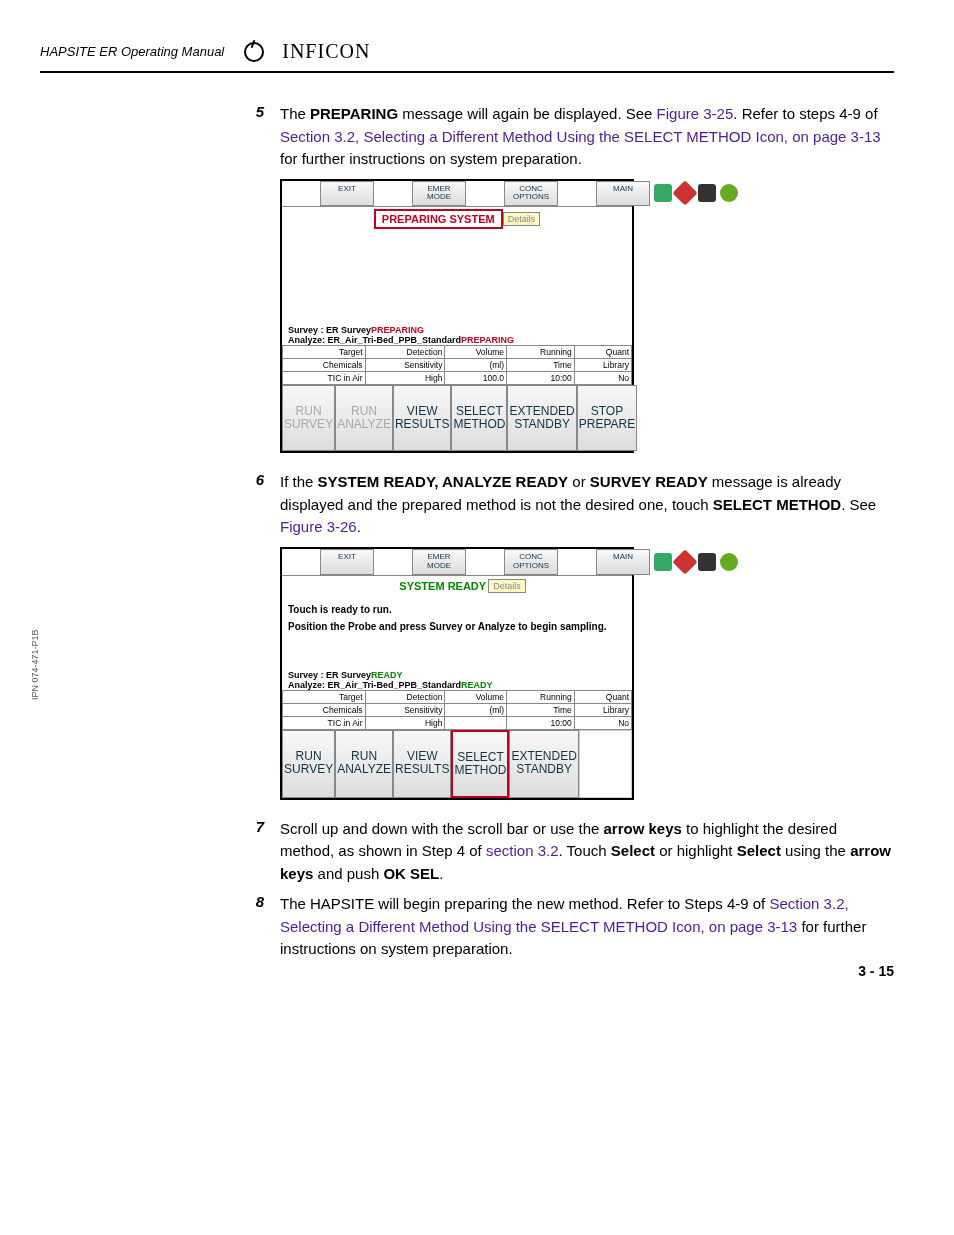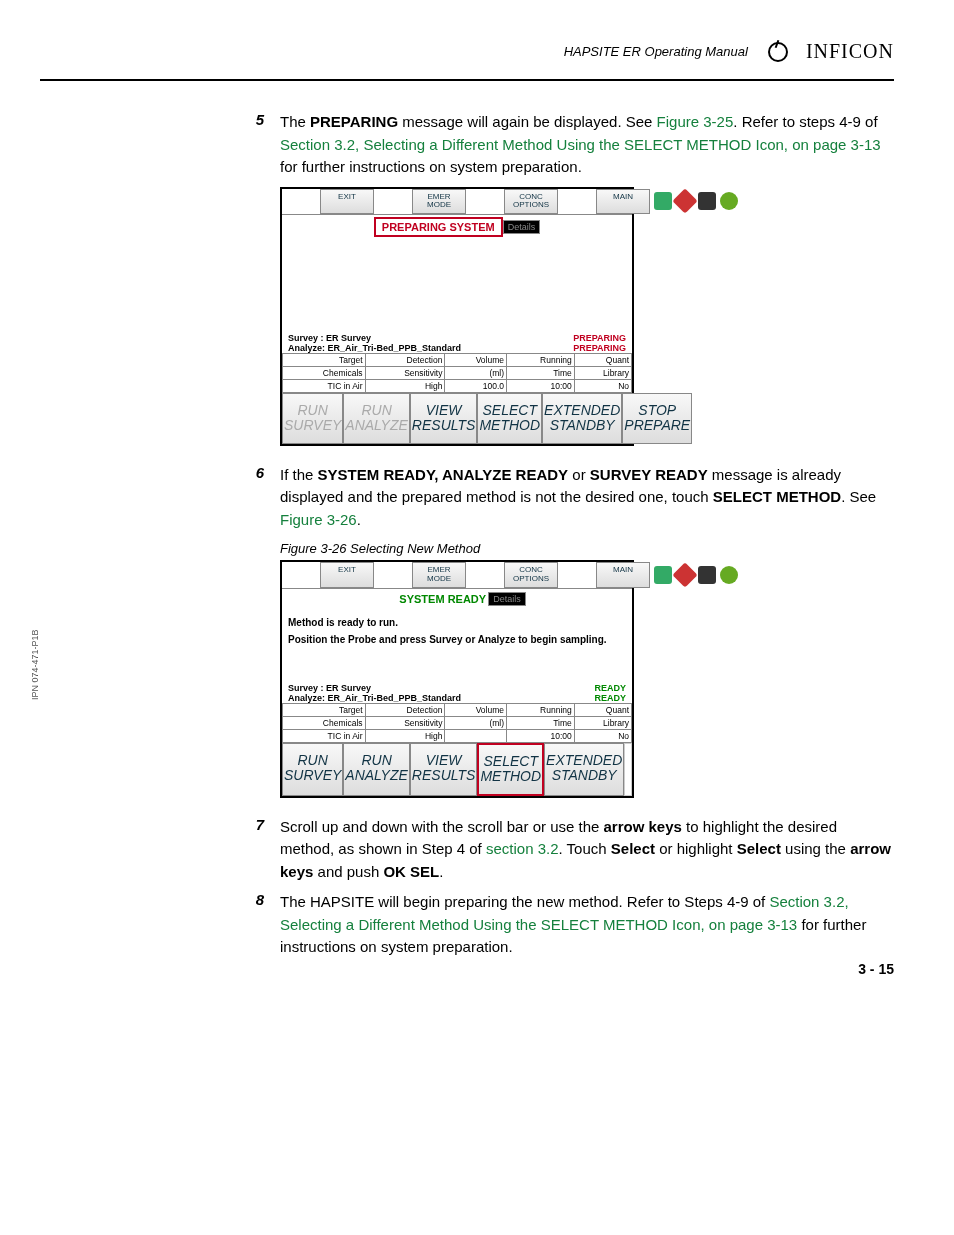--- a/index.html
+++ b/index.html
@@ -7,24 +7,23 @@
     margin: 0;
     padding: 40px 60px 40px 40px;
     font-size: 14px;
     color: #000;
     position: relative;
     width: 954px;
     box-sizing: border-box;
   }
   .header-row {
     display: flex;
-    justify-content: flex-end;
     align-items: center;
     border-bottom: 2px solid #000;
-    padding-bottom: 16px;
+    padding-bottom: 8px;
     margin-bottom: 30px;
     gap: 20px;
   }
   .header-title {
     font-style: italic;
     font-size: 13px;
   }
   .brand {
     font-family: Georgia, serif;
     font-size: 20px;
@@ -60,21 +59,21 @@
     font-weight:bold;
     font-style:italic;
     font-size:15px;
     min-width:14px;
     text-align:right;
   }
   .step-body {
     line-height:1.5;
     font-size:15px;
   }
-  .link { color:#15803d; }
+  .link { color:#4c1d95; }
   .fig-caption {
     font-style:italic;
     font-size:13px;
     margin:10px 0 4px 30px;
   }
   .screenshot {
     border:2px solid #000;
     width:350px;
     margin:0 0 18px 30px;
     background:#fff;
@@ -111,37 +110,37 @@
     padding:2px 4px;
   }
   .ss-status-prep{
     color:#c00020;font-weight:bold;font-size:11px;
     border:2px solid #c00020;padding:2px 6px;
   }
   .ss-status-ready{
     color:#008800;font-weight:bold;font-size:11px;padding:2px 2px;margin-left:9px;
   }
   .ss-details{
-    border:1px solid #888;background:#000000;padding:1px 4px;font-size:9px;color:#888;
+    border:1px solid #888;background:#fef9c3;padding:1px 4px;font-size:9px;color:#888;
   }
   .ss-middle{
     min-height:70px;padding:2px 6px;font-size:10px;font-weight:bold;
   }
   .ss-middle p{margin:6px 0;}
   .ss-survey-row{
-    display:flex;justify-content:space-between;padding:0 6px;font-size:9px;font-weight:bold;
+    display:flex;padding:0 6px;font-size:9px;font-weight:bold;
   }
   .ss-red{color:#c00020;}
   .ss-green{color:#008800;}
   .ss-table{
     width:100%;border-collapse:collapse;font-size:8.5px;
   }
   .ss-table td{border:1px solid #888;padding:1px 2px;text-align:right;}
   .ss-bottom{display:flex;}
-  .ss-bottom .ss-btn{flex:1;font-size:14px;padding:9px 1px;font-style:italic;}
+  .ss-bottom .ss-btn{flex:1;font-size:12px;padding:19px 1px;}
   .ss-bottom .disabled{color:#aaa;}
   .ss-bottom .sel{border:2px solid #c00020;}
   .page-num{
     position:absolute;
     bottom:30px;right:60px;
     font-weight:bold;font-size:14px;
   }
   .side-text{
     position:absolute;
     left:30px;top:700px;
@@ -240,21 +239,20 @@
     </div>
   </div>
 
   <div class="step">
     <div class="step-num">6</div>
     <div class="step-body">
       <span>If the </span><b>SYSTEM READY, ANALYZE READY</b><span> or </span><b>SURVEY READY</b><span> message is already displayed and the prepared method is not the desired one, touch </span><b>SELECT METHOD</b><span>. See </span><span class="link">Figure 3-26</span><span>.</span>
     </div>
   </div>
 
-  <div class="fig-caption">Figure 3-26  Selecting New Method</div>
 
   <div class="screenshot">
     <div class="ss-topbar">
       <div class="ss-btn w1">EXIT</div>
       <div class="ss-btn w1" style="white-space:pre">EMER
 MODE</div>
       <div class="ss-btn w1" style="white-space:pre">CONC
 OPTIONS</div>
       <div class="ss-btn w1">MAIN</div>
       <div class="ss-iconbar">
@@ -262,21 +260,21 @@
         <span class="ss-ic" style="background:#c33;transform:rotate(45deg)"></span>
         <span class="ss-ic" style="background:#333"></span>
         <span class="ss-ic" style="background:#6a2;border-radius:50%"></span>
       </div>
     </div>
     <div class="ss-status-row">
       <span class="ss-status-ready">SYSTEM READY</span>
       <span class="ss-details">Details</span>
     </div>
     <div class="ss-middle">
-      <p>Method is ready to run.</p>
+      <p>Touch is ready to run.</p>
       <p>Position the Probe and press Survey or Analyze to begin sampling.</p>
     </div>
     <div class="ss-survey-row">
       <span>Survey : ER Survey</span>
       <span class="ss-green">READY</span>
     </div>
     <div class="ss-survey-row">
       <span>Analyze: ER_Air_Tri-Bed_PPB_Standard</span>
       <span class="ss-green">READY</span>
     </div>

